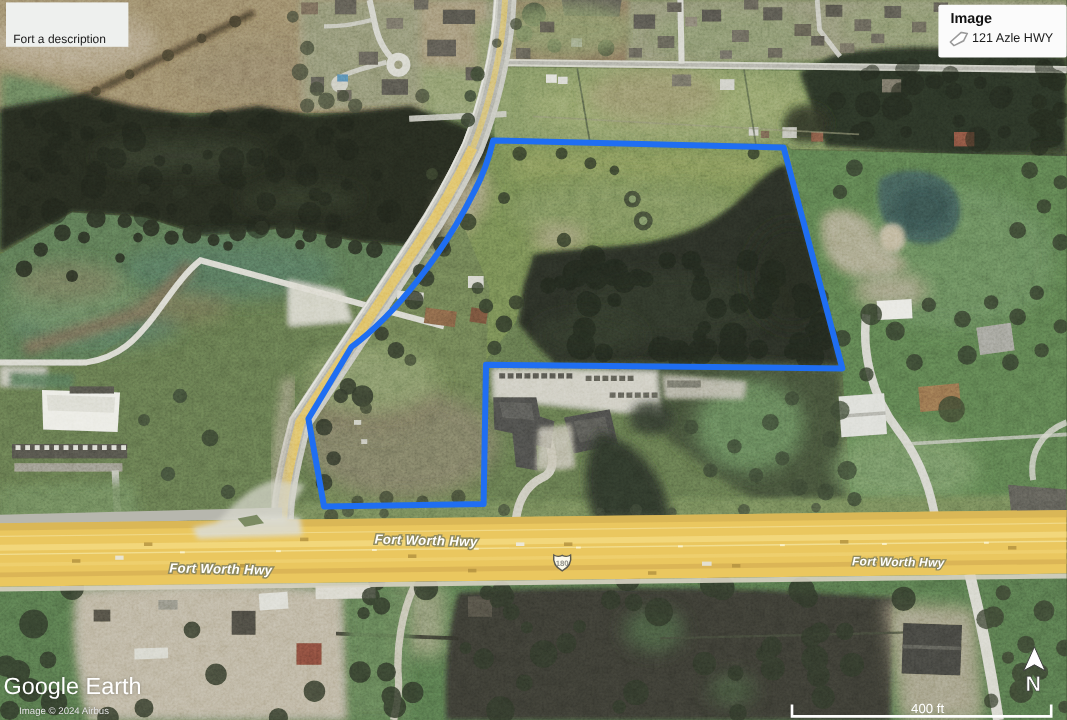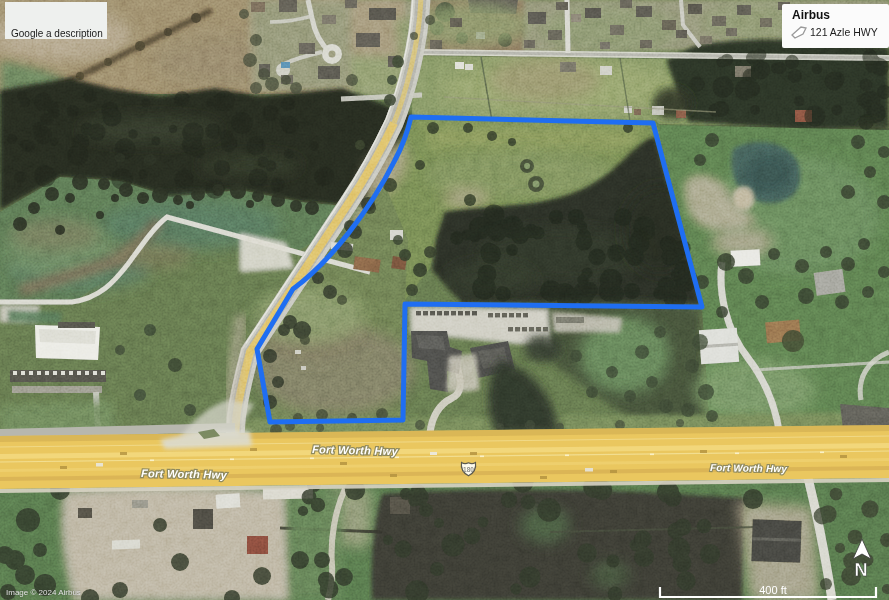--- a/index.html
+++ b/index.html
@@ -865,34 +865,35 @@
 
 <text x="710" y="471" transform="rotate(1 710 471)" font-size="10" font-style="italic" font-weight="bold" fill="#ffffff" stroke="#8f8a5e" stroke-width="2.2" paint-order="stroke" letter-spacing="0.2">Fort Worth Hwy</text>
 
 <path d="M461.5,462.5 C463.5,463.8 466,464 468.5,462.8 C471,464 473.5,463.8 475.5,462.5 C476.3,467.5 475,472.2 468.5,475.8 C462,472.2 460.7,467.5 461.5,462.5 Z" fill="#fcfaed" stroke="#5a594e" stroke-width="1.2"></path>
 
 <text x="468.5" y="471.5" font-size="6.5" font-weight="bold" fill="#90908a" text-anchor="middle">180</text>
 </svg>
 
 <div style="position:absolute;left:5px;top:2px;width:102px;height:37px;background:#eef0ee;"></div>
 
-<div style="position:absolute;left:11px;top:28px;font-size:10px;color:#1a1a1a;white-space:nowrap;">Google a description</div>
+<div style="position:absolute;left:11px;top:28px;font-size:10px;color:#1a1a1a;white-space:nowrap;">Fort a description</div>
 
 <div style="position:absolute;left:782px;top:4px;width:107px;height:44px;background:#fbfbfb;border-radius:2px;"></div>
 
-<div style="position:absolute;left:792px;top:8px;font-size:12px;font-weight:bold;color:#111;">Airbus</div>
+<div style="position:absolute;left:792px;top:8px;font-size:12px;font-weight:bold;color:#111;">Image</div>
 
 <svg style="position:absolute;left:791px;top:26px;" width="16" height="13" viewBox="0 0 16 13">
       <path d="M4,12 L1,9 L10,1 L15,2 L12,8 Z" fill="#ffffff" stroke="#9a9a9a" stroke-width="1.3"></path>
     </svg>
 
 <div style="position:absolute;left:810px;top:26px;font-size:10.5px;color:#1c1c1c;">121 Azle HWY</div>
 
-
-<div style="position:absolute;left:6px;top:588px;font-size:8px;color:#e4e4e4;text-shadow:0 0 2px rgba(0,0,0,0.5);text-align:right;">Image © 2024 Airbus</div>
+<div style="position:absolute;left:3px;top:561px;font-size:19.5px;color:#ffffff;text-shadow:0 0 3px rgba(0,0,0,0.3);">Google Earth</div>
+
+<div style="position:absolute;left:16px;top:588px;font-size:8px;color:#e4e4e4;text-shadow:0 0 2px rgba(0,0,0,0.5);text-align:right;">Image © 2024 Airbus</div>
 
 <svg style="position:absolute;left:655px;top:583px;" width="226" height="16" viewBox="0 0 226 16">
       <path d="M5,4 L5,14 L221,14 L221,4" fill="none" stroke="#ffffff" stroke-width="2.2"></path>
       <text x="118" y="11" font-size="11" fill="#ffffff" text-anchor="middle">400 ft</text>
     </svg>
 
 <svg style="position:absolute;left:848px;top:537px;" width="30" height="44" viewBox="0 0 30 44">
       <path d="M14,2 L23,22 L14,17 L5,22 Z" fill="#ffffff" stroke="#3a3a3a" stroke-width="0.8"></path>
       <text x="6.5" y="39" font-size="18" font-weight="bold" fill="#ffffff" stroke="#3a3a3a" stroke-width="0.5">N</text>
     </svg>

